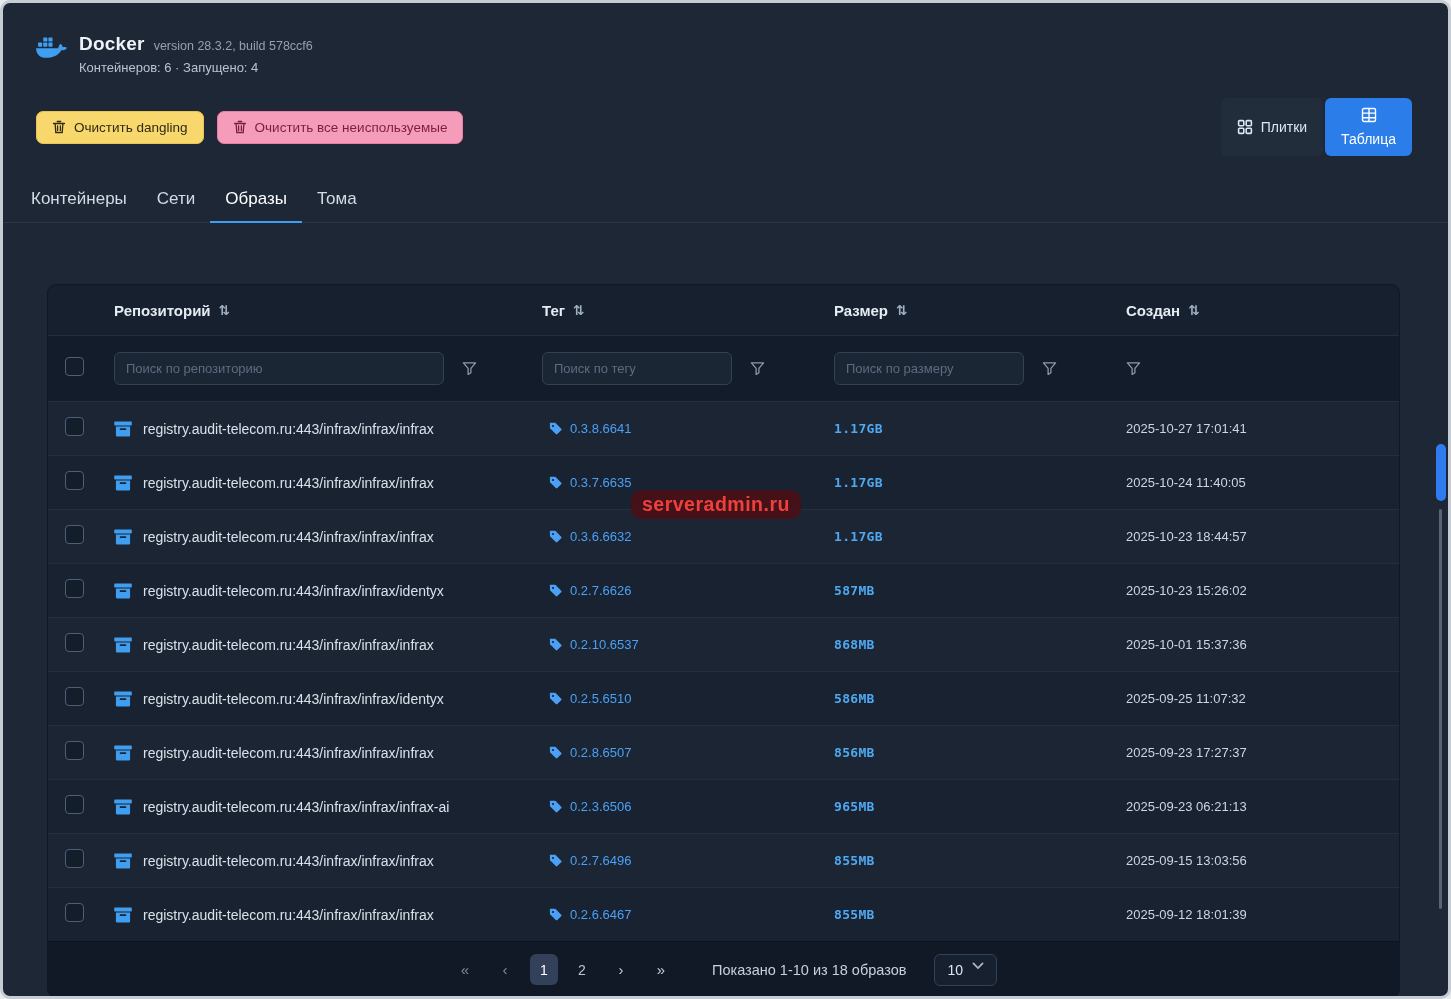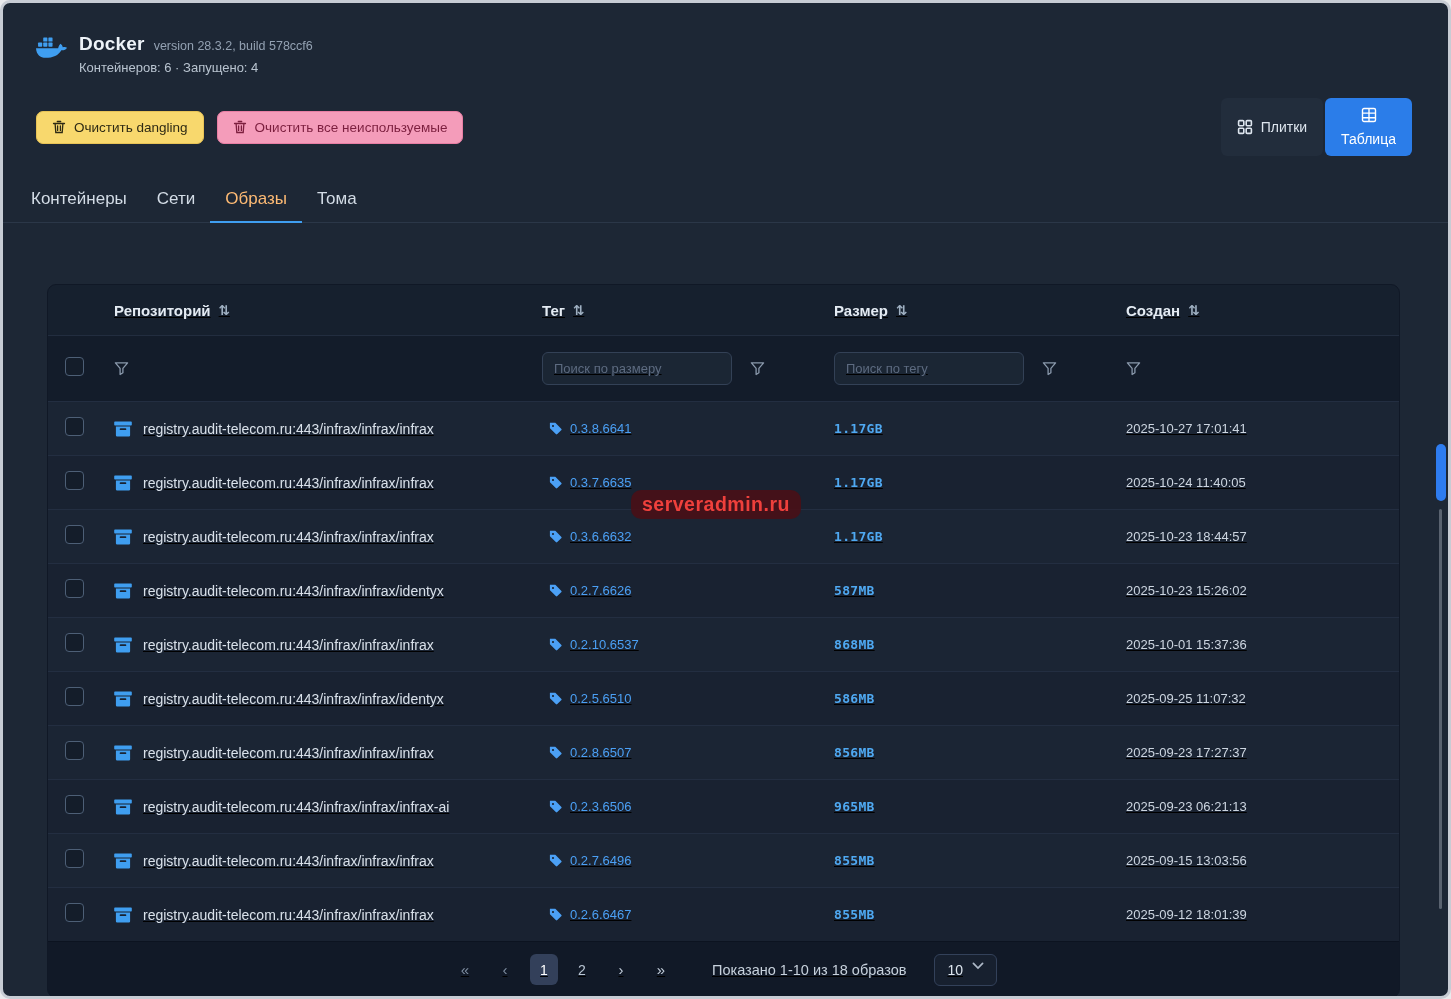--- a/index.html
+++ b/index.html
@@ -31,29 +31,28 @@
          font-family:inherit; font-size:13.5px; padding:8px 15px; cursor:pointer; }
   .btn-yellow { background:#f8d86d; color:#2e2a14; border:1px solid #e8c356; margin-right:13px; }
   .btn-pink   { background:#f49cba; color:#7c1f3f; border:1px solid #e87ea4; font-weight:500; }
   .view-toggle { margin-left:auto; display:flex; gap:2px; }
   .btn-view { background:#222d3c; color:#dde5ee; padding:9px 16px; font-size:14px; border-radius:6px; }
   .btn-view.active { background:#2b7de9; color:#ffffff;flex-direction:column; }
 
   
   .tabs { display:flex; padding:0 13px; margin-top:21px; border-bottom:1px solid #2b3748; }
   .tab { padding:12px 15px 13px; font-size:17px; color:#d3dce6; cursor:pointer; position:relative; }
-  .tab.active { color:#fdba74; }
+  .tab.active { color:#ffffff; }
   .tab.active::after { content:""; position:absolute; left:0; right:0; bottom:-1px; height:2.5px; background:#3f9ef0; }
 
   
   .table-card {
     margin:61px 48px 0 44px;
     background:#16202e; border-radius:9px; overflow:hidden;
     border:1px solid #101826;
-    text-decoration:underline;
   }
   .tgrid { display:grid; grid-template-columns:66px 428px 292px 292px 1fr; align-items:center; }
   .thead-row { height:50px; }
   .th { display:flex; align-items:center; gap:8px; font-size:15px; font-weight:600; color:#e4ebf3; }
   .sort-glyph { font-size:13.5px; color:#9fb0c2; font-family:"DejaVu Sans",sans-serif; }
 
   .filter-row { height:66px; background:#131c2a; border-top:1px solid #222d3f; }
   .fcell { display:flex; align-items:center; gap:18px; padding-right:26px; }
   .f-input { height:33px; background:#1b2634; border:1px solid #334156; border-radius:6px;
              color:#cbd5e1; font-family:inherit; font-size:13px; padding:0 11px; outline:none; }
@@ -224,36 +223,37 @@
       </div>
       <div class="th">
         <span>Создан</span>
         <span class="sort-glyph">⇅</span>
       </div>
     </div>
 
     <div class="tgrid filter-row">
       <div><span class="checkbox"></span></div>
       <div class="fcell">
+        <input class="f-input wide" placeholder="Поиск по репозиторию" style="">
         <span class="funnel">
             <svg width="15" height="15">
               <use href="#i-funnel"></use>
             </svg>
           </span>
       </div>
       <div class="fcell">
-        <input class="f-input std" placeholder="Поиск по размеру" style="">
+        <input class="f-input std" placeholder="Поиск по тегу" style="">
         <span class="funnel">
             <svg width="15" height="15">
               <use href="#i-funnel"></use>
             </svg>
           </span>
       </div>
       <div class="fcell">
-        <input class="f-input std" placeholder="Поиск по тегу" style="">
+        <input class="f-input std" placeholder="Поиск по размеру" style="">
         <span class="funnel">
             <svg width="15" height="15">
               <use href="#i-funnel"></use>
             </svg>
           </span>
       </div>
       <div class="fcell">
         <span class="funnel">
             <svg width="15" height="15">
               <use href="#i-funnel"></use>

